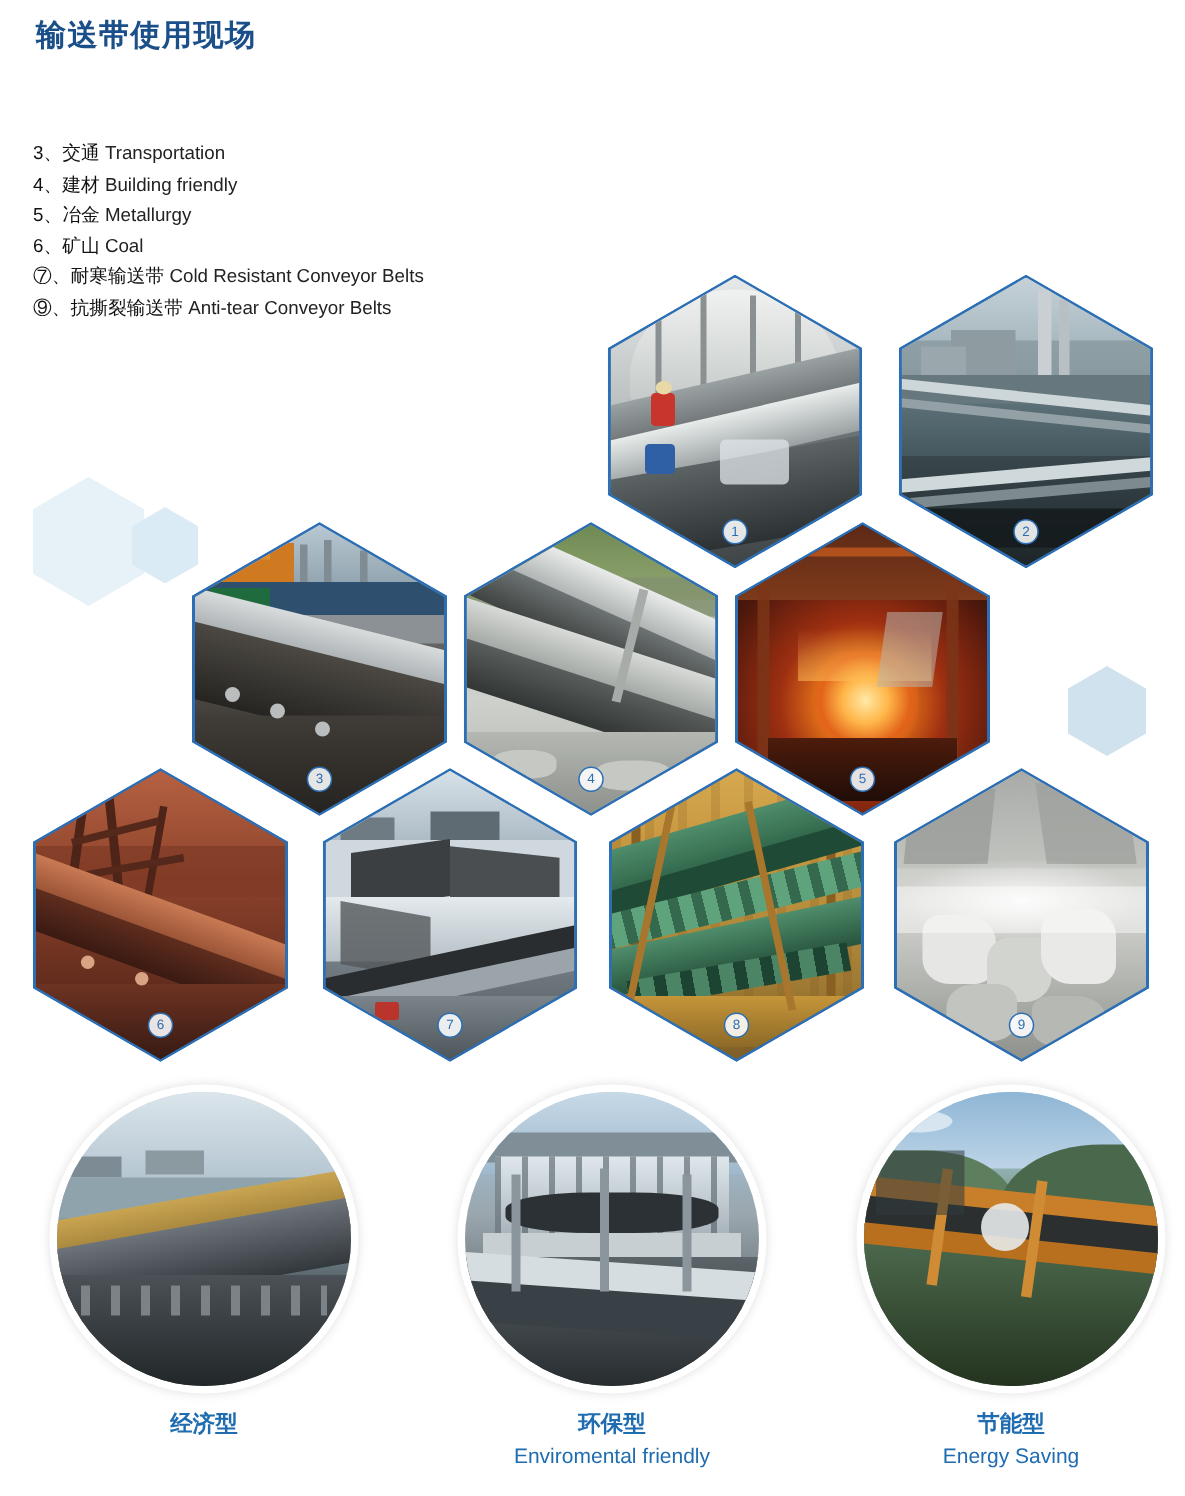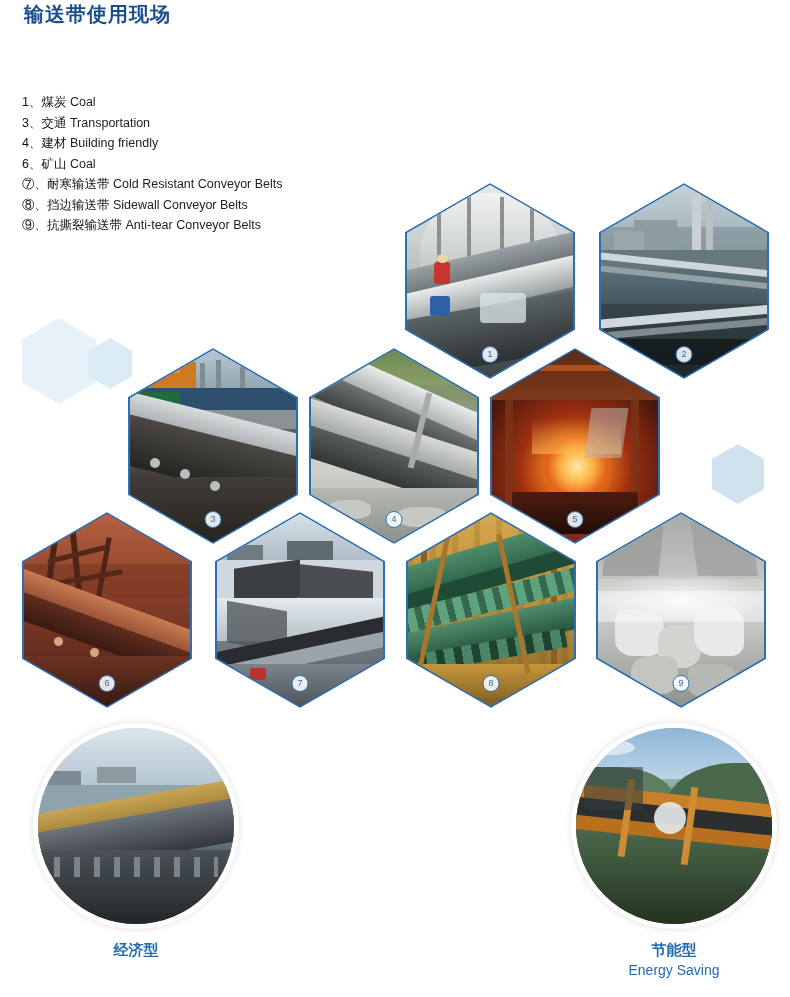--- a/index.html
+++ b/index.html
@@ -13,21 +13,21 @@
     font-family: "Liberation Sans", sans-serif;
     position: relative;
     overflow: hidden;
     color: #333;
   }
 
   
   .header {
     position: absolute;
     left: 24px;
-    top: 0;
+    top: 10px;
   }
   .title-cn {
     font-size: 20px;
     font-weight: bold;
     color: #1a4f8a;
     letter-spacing: 1px;
     line-height: 28px;
   }
   .title-en {
     font-size: 14px;
@@ -151,42 +151,38 @@
 <div class="deco hex-shape" style="left:22px; top:318px; width:74px; height:86px; background:#e7f1f8;"></div>
 <div class="deco hex-shape" style="left:88px; top:338px; width:44px; height:51px; background:#dbebf6;"></div>
 <div class="deco hex-shape" style="left:712px; top:444px; width:52px; height:60px; background:#cfe2ee;"></div>
 
 <div class="header">
   <div class="title-cn">输送带使用现场</div>
 </div>
 
 <div class="uses-list">
   <div class="use-item">
-    <span class="cn">1、</span><span class="cn">煤炭</span>
-    <span class="en">Coal</span>
-  </div>
-  <div class="use-item">
     <span class="cn">3、</span><span class="cn">交通</span>
     <span class="en">Transportation</span>
   </div>
   <div class="use-item">
     <span class="cn">4、</span><span class="cn">建材</span>
     <span class="en">Building friendly</span>
   </div>
   <div class="use-item">
+    <span class="cn">5、</span><span class="cn">冶金</span>
+    <span class="en">Metallurgy</span>
+  </div>
+  <div class="use-item">
     <span class="cn">6、</span><span class="cn">矿山</span>
     <span class="en">Coal</span>
   </div>
   <div class="use-item">
     <span class="cn">⑦、</span><span class="cn">耐寒输送带</span>
     <span class="en">Cold Resistant Conveyor Belts</span>
-  </div>
-  <div class="use-item">
-    <span class="cn">⑧、</span><span class="cn">挡边输送带</span>
-    <span class="en">Sidewall Conveyor Belts</span>
   </div>
   <div class="use-item">
     <span class="cn">⑨、</span><span class="cn">抗撕裂输送带</span>
     <span class="en">Anti-tear Conveyor Belts</span>
   </div>
 </div>
 
 <div class="gallery">
 
   <div class="hex" style="left:405px; top:183px;">
@@ -369,20 +365,38 @@
       <div class="layer" style="left:30%;top:20%;width:20%;height:8%;background:#8b99a1;"></div>
       <div class="layer" style="left:0;top:29%;width:100%;height:14%;background:#8fa3ad;"></div>
       <div class="layer" style="left:-10%;top:34%;width:130%;height:20%;transform:rotate(-10deg);background:linear-gradient(180deg,#c9a552,#8a6d2c);"></div>
       <div class="layer" style="left:-10%;top:44%;width:130%;height:22%;transform:rotate(-10deg);background:linear-gradient(180deg,#6d737a,#32383c);"></div>
       <div class="layer" style="left:-6%;top:62%;width:120%;height:42%;background:linear-gradient(180deg,#4b5156,#1d2224);"></div>
       <div class="layer" style="left:8%;top:66%;width:84%;height:10%;background:repeating-linear-gradient(90deg,#7b8288 0 6px,rgba(0,0,0,0) 6px 20px);"></div>
     </div>
     <div class="cap-cn">经济型</div>
   </div>
 
+  <div class="circle-block" style="left:288px; top:0;">
+    <div class="circle" style="background:linear-gradient(180deg,#b9cede 0%,#9fb8cb 22%,#9aa6ad 42%,#6f7a80 66%,#3c4347 100%);">
+      <div class="layer" style="left:0;top:0;width:100%;height:28%;background:linear-gradient(180deg,#c6d9e7,#9fb8cb);"></div>
+      <div class="layer" style="left:6%;top:14%;width:88%;height:10%;background:#7f8e97;"></div>
+      <div class="layer" style="left:10%;top:22%;width:80%;height:26%;background:linear-gradient(180deg,#dfe7ec,#aab5bb);"></div>
+      <div class="layer" style="left:10%;top:22%;width:80%;height:26%;background:repeating-linear-gradient(90deg,rgba(80,92,100,.6) 0 4px,rgba(0,0,0,0) 4px 18px);"></div>
+      <div class="layer" style="left:14%;top:34%;width:72%;height:14%;background:#2b3134;border-radius:40%;"></div>
+      <div class="layer" style="left:6%;top:48%;width:88%;height:10%;background:#c8cfd3;"></div>
+      <div class="layer" style="left:0;top:56%;width:100%;height:44%;background:linear-gradient(180deg,#5b6469,#272c2f);"></div>
+      <div class="layer" style="left:-6%;top:58%;width:120%;height:12%;transform:rotate(4deg);background:#d6dde0;"></div>
+      <div class="layer" style="left:-6%;top:68%;width:120%;height:14%;transform:rotate(4deg);background:#3a4146;"></div>
+      <div class="layer" style="left:16%;top:28%;width:6px;height:40%;background:#8b969c;"></div>
+      <div class="layer" style="left:46%;top:26%;width:6px;height:42%;background:#8b969c;"></div>
+      <div class="layer" style="left:74%;top:28%;width:6px;height:40%;background:#8b969c;"></div>
+    </div>
+    <div class="cap-cn">环保型</div>
+    <div class="cap-en">Enviromental friendly</div>
+  </div>
 
   <div class="circle-block" style="left:554px; top:0;">
     <div class="circle" style="background:linear-gradient(180deg,#8fb6d6 0%,#a8c4da 18%,#6f8f72 40%,#4d6a4e 64%,#2f4233 100%);">
       <div class="layer" style="left:0;top:0;width:100%;height:26%;background:linear-gradient(180deg,#8fb6d6,#bcd4e6);"></div>
       <div class="layer" style="left:4%;top:6%;width:26%;height:8%;background:#e5eef5;border-radius:50%;opacity:.8;"></div>
       <div class="layer" style="left:0;top:20%;width:52%;height:34%;background:#5d7f5e;border-radius:0 60% 0 0;"></div>
       <div class="layer" style="left:46%;top:18%;width:58%;height:38%;background:#49684c;border-radius:60% 0 0 0;"></div>
       <div class="layer" style="left:0;top:48%;width:100%;height:52%;background:linear-gradient(180deg,#4e6c4f,#24331f);"></div>
       <div class="layer" style="left:-8%;top:34%;width:124%;height:8%;transform:rotate(6deg);background:#c97f2a;"></div>
       <div class="layer" style="left:-8%;top:41%;width:124%;height:10%;transform:rotate(6deg);background:#2b2f30;"></div>

